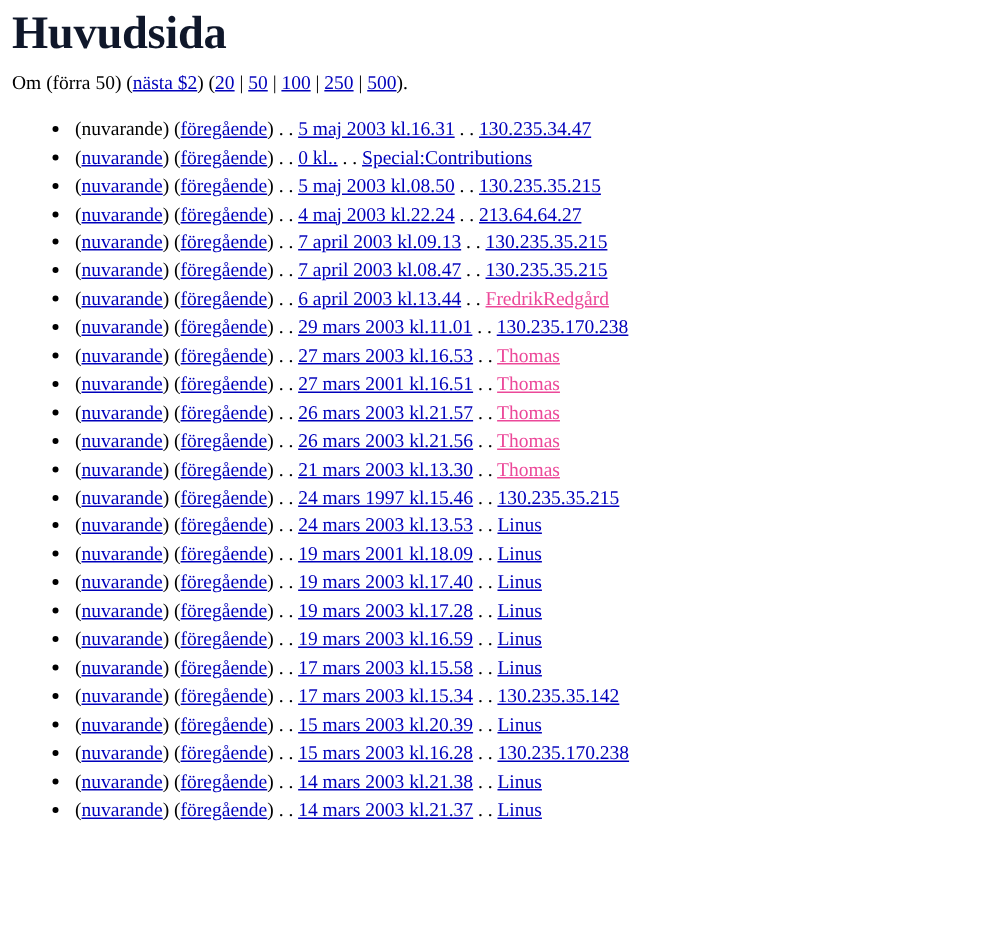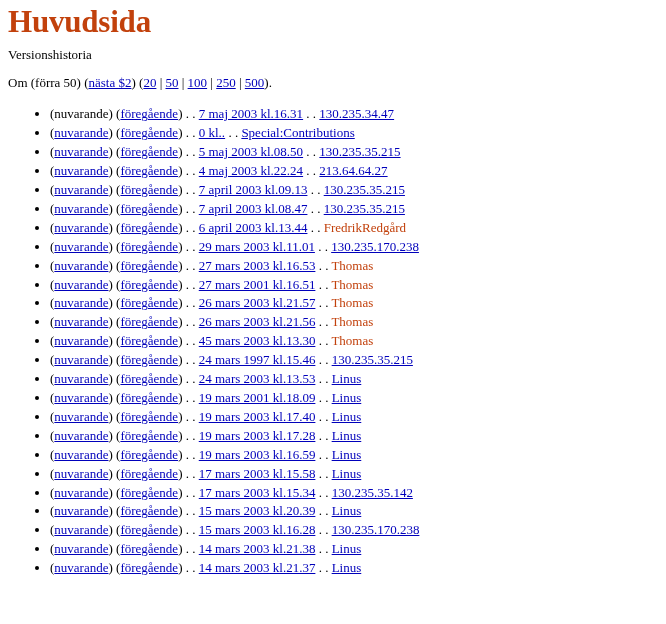--- a/index.html
+++ b/index.html
@@ -21,21 +21,21 @@
     box-sizing: border-box;
   }
   h1.page-title {
     font-family: "Liberation Serif", "DejaVu Serif", serif;
     font-size: 31px;
     font-weight: bold;
     line-height: 1.05;
     margin: 2px 0 8px 0;
     padding: 0;
     letter-spacing: -0.2px;
-    color: #c2410c;
+    color: #0f172a;
   }
   p.subtitle {
     margin: 0 0 13px 0;
     font-size: 13px;
     line-height: 1.2;
   }
   p.pager {
     margin: 0 0 14px 0;
     font-size: 13px;
     line-height: 1.25;
@@ -45,21 +45,22 @@
     font-size: 13px;
     line-height: 1.42;
     max-width: 648px;
   }
   a.lnk {
     color: #0000BB;
     text-decoration: underline;
     cursor: pointer;
   }
   a.lnk-new {
-    color: #c2410c;
+    color: #ec4899;
+    text-decoration: underline;
     cursor: pointer;
   }
   ul.history {
     list-style-type: disc;
     margin: 0;
     padding-left: 42px;
   }
   ul.history li {
     font-size: 13px;
     line-height: 18.9px;
@@ -77,39 +78,38 @@
     color: #000000;
   }
 </style>
 </head>
 <body>
 
 <div class="page">
 
   <h1 class="page-title">Huvudsida</h1>
 
-  <p class="subtitle">Versionshistoria</p>
 
   <p class="pager"><span>Om (förra 50) (</span><a class="lnk">nästa $2</a><span>) (</span><span id="pager-counts"><a class="lnk">20</a><span class="sep"> | </span><a class="lnk">50</a><span class="sep"> | </span><a class="lnk">100</a><span class="sep"> | </span><a class="lnk">250</a><span class="sep"> | </span><a class="lnk">500</a></span><span>).</span></p>
 
 
   <ul class="history" id="history-list">
-      <li><span>(</span><span class="plain-cur">nuvarande</span><span>) (</span><a class="lnk">föregående</a><span>)</span><span> . . </span><a class="lnk">7 maj 2003 kl.16.31</a><span> . . </span><a class="lnk">130.235.34.47</a></li>
+      <li><span>(</span><span class="plain-cur">nuvarande</span><span>) (</span><a class="lnk">föregående</a><span>)</span><span> . . </span><a class="lnk">5 maj 2003 kl.16.31</a><span> . . </span><a class="lnk">130.235.34.47</a></li>
       <li><span>(</span><a class="lnk">nuvarande</a><span>) (</span><a class="lnk">föregående</a><span>)</span><span> . . </span><a class="lnk">0 kl..</a><span> . . </span><a class="lnk">Special:Contributions</a></li>
       <li><span>(</span><a class="lnk">nuvarande</a><span>) (</span><a class="lnk">föregående</a><span>)</span><span> . . </span><a class="lnk">5 maj 2003 kl.08.50</a><span> . . </span><a class="lnk">130.235.35.215</a></li>
       <li><span>(</span><a class="lnk">nuvarande</a><span>) (</span><a class="lnk">föregående</a><span>)</span><span> . . </span><a class="lnk">4 maj 2003 kl.22.24</a><span> . . </span><a class="lnk">213.64.64.27</a></li>
       <li><span>(</span><a class="lnk">nuvarande</a><span>) (</span><a class="lnk">föregående</a><span>)</span><span> . . </span><a class="lnk">7 april 2003 kl.09.13</a><span> . . </span><a class="lnk">130.235.35.215</a></li>
       <li><span>(</span><a class="lnk">nuvarande</a><span>) (</span><a class="lnk">föregående</a><span>)</span><span> . . </span><a class="lnk">7 april 2003 kl.08.47</a><span> . . </span><a class="lnk">130.235.35.215</a></li>
       <li><span>(</span><a class="lnk">nuvarande</a><span>) (</span><a class="lnk">föregående</a><span>)</span><span> . . </span><a class="lnk">6 april 2003 kl.13.44</a><span> . . </span><a class="lnk-new">FredrikRedgård</a></li>
       <li><span>(</span><a class="lnk">nuvarande</a><span>) (</span><a class="lnk">föregående</a><span>)</span><span> . . </span><a class="lnk">29 mars 2003 kl.11.01</a><span> . . </span><a class="lnk">130.235.170.238</a></li>
       <li><span>(</span><a class="lnk">nuvarande</a><span>) (</span><a class="lnk">föregående</a><span>)</span><span> . . </span><a class="lnk">27 mars 2003 kl.16.53</a><span> . . </span><a class="lnk-new">Thomas</a></li>
       <li><span>(</span><a class="lnk">nuvarande</a><span>) (</span><a class="lnk">föregående</a><span>)</span><span> . . </span><a class="lnk">27 mars 2001 kl.16.51</a><span> . . </span><a class="lnk-new">Thomas</a></li>
       <li><span>(</span><a class="lnk">nuvarande</a><span>) (</span><a class="lnk">föregående</a><span>)</span><span> . . </span><a class="lnk">26 mars 2003 kl.21.57</a><span> . . </span><a class="lnk-new">Thomas</a></li>
       <li><span>(</span><a class="lnk">nuvarande</a><span>) (</span><a class="lnk">föregående</a><span>)</span><span> . . </span><a class="lnk">26 mars 2003 kl.21.56</a><span> . . </span><a class="lnk-new">Thomas</a></li>
-      <li><span>(</span><a class="lnk">nuvarande</a><span>) (</span><a class="lnk">föregående</a><span>)</span><span> . . </span><a class="lnk">45 mars 2003 kl.13.30</a><span> . . </span><a class="lnk-new">Thomas</a></li>
+      <li><span>(</span><a class="lnk">nuvarande</a><span>) (</span><a class="lnk">föregående</a><span>)</span><span> . . </span><a class="lnk">21 mars 2003 kl.13.30</a><span> . . </span><a class="lnk-new">Thomas</a></li>
       <li><span>(</span><a class="lnk">nuvarande</a><span>) (</span><a class="lnk">föregående</a><span>)</span><span> . . </span><a class="lnk">24 mars 1997 kl.15.46</a><span> . . </span><a class="lnk">130.235.35.215</a></li>
       <li><span>(</span><a class="lnk">nuvarande</a><span>) (</span><a class="lnk">föregående</a><span>)</span><span> . . </span><a class="lnk">24 mars 2003 kl.13.53</a><span> . . </span><a class="lnk">Linus</a></li>
       <li><span>(</span><a class="lnk">nuvarande</a><span>) (</span><a class="lnk">föregående</a><span>)</span><span> . . </span><a class="lnk">19 mars 2001 kl.18.09</a><span> . . </span><a class="lnk">Linus</a></li>
       <li><span>(</span><a class="lnk">nuvarande</a><span>) (</span><a class="lnk">föregående</a><span>)</span><span> . . </span><a class="lnk">19 mars 2003 kl.17.40</a><span> . . </span><a class="lnk">Linus</a></li>
       <li><span>(</span><a class="lnk">nuvarande</a><span>) (</span><a class="lnk">föregående</a><span>)</span><span> . . </span><a class="lnk">19 mars 2003 kl.17.28</a><span> . . </span><a class="lnk">Linus</a></li>
       <li><span>(</span><a class="lnk">nuvarande</a><span>) (</span><a class="lnk">föregående</a><span>)</span><span> . . </span><a class="lnk">19 mars 2003 kl.16.59</a><span> . . </span><a class="lnk">Linus</a></li>
       <li><span>(</span><a class="lnk">nuvarande</a><span>) (</span><a class="lnk">föregående</a><span>)</span><span> . . </span><a class="lnk">17 mars 2003 kl.15.58</a><span> . . </span><a class="lnk">Linus</a></li>
       <li><span>(</span><a class="lnk">nuvarande</a><span>) (</span><a class="lnk">föregående</a><span>)</span><span> . . </span><a class="lnk">17 mars 2003 kl.15.34</a><span> . . </span><a class="lnk">130.235.35.142</a></li>
       <li><span>(</span><a class="lnk">nuvarande</a><span>) (</span><a class="lnk">föregående</a><span>)</span><span> . . </span><a class="lnk">15 mars 2003 kl.20.39</a><span> . . </span><a class="lnk">Linus</a></li>
       <li><span>(</span><a class="lnk">nuvarande</a><span>) (</span><a class="lnk">föregående</a><span>)</span><span> . . </span><a class="lnk">15 mars 2003 kl.16.28</a><span> . . </span><a class="lnk">130.235.170.238</a></li>

